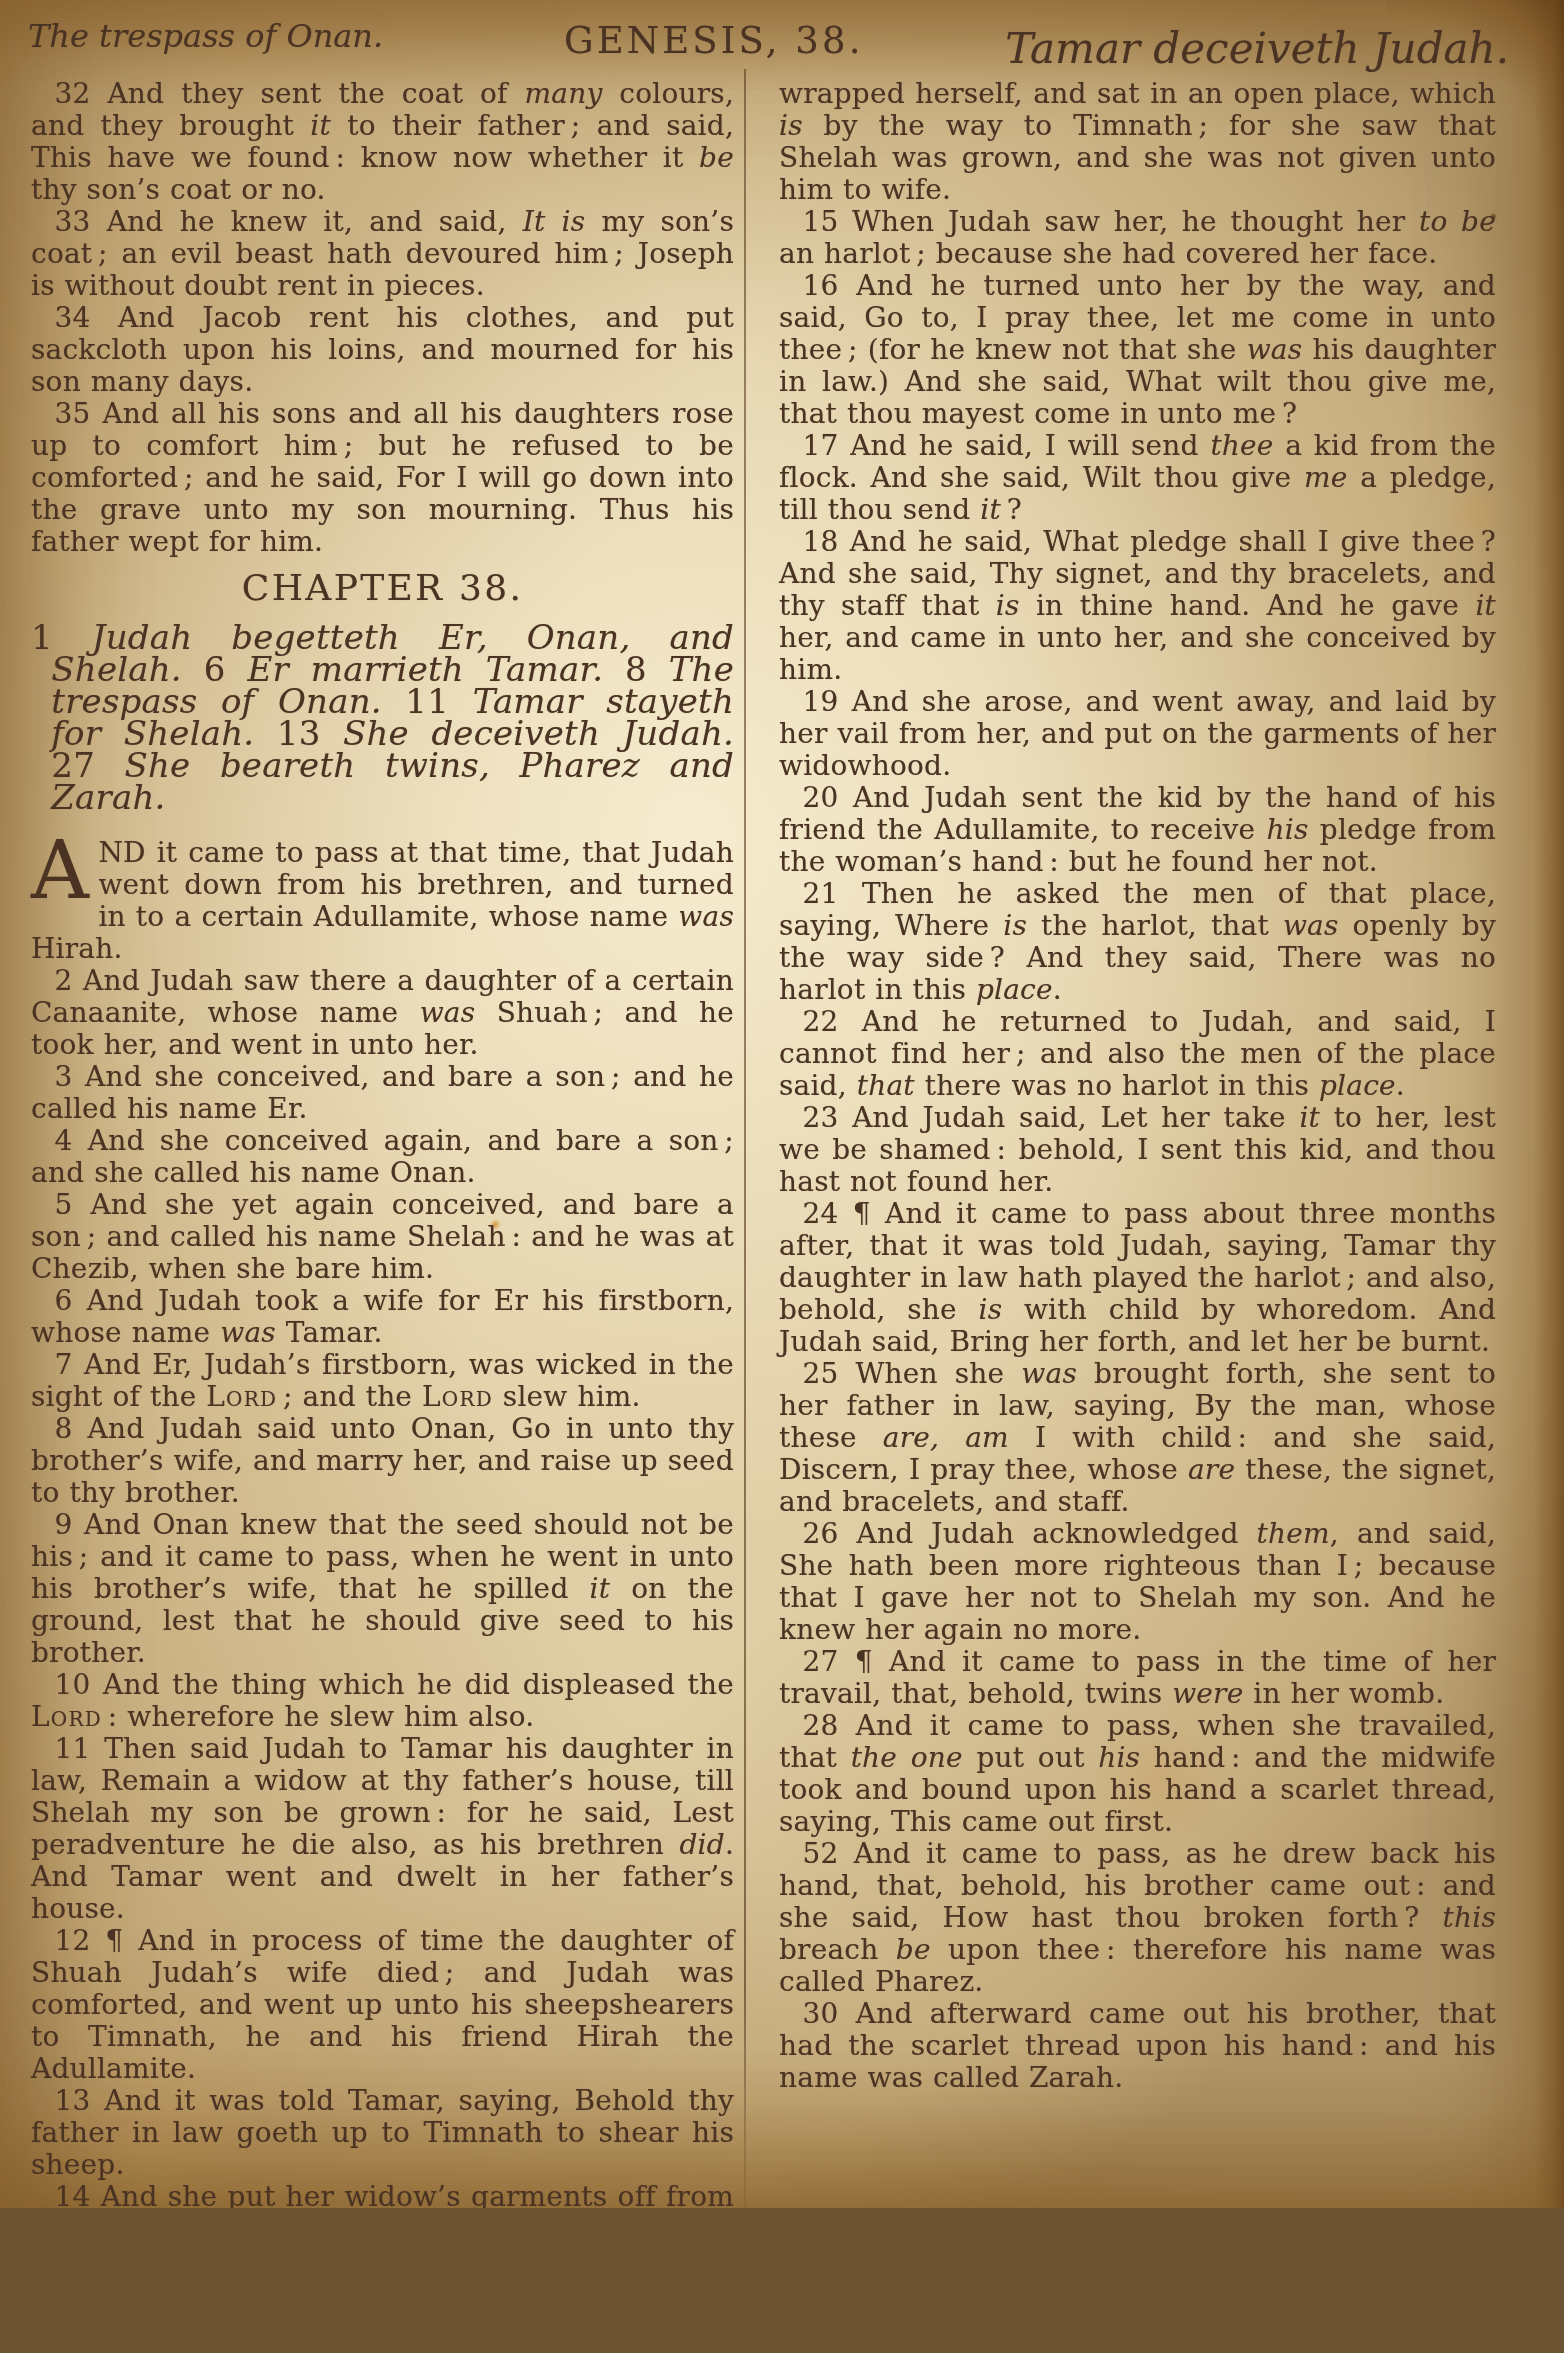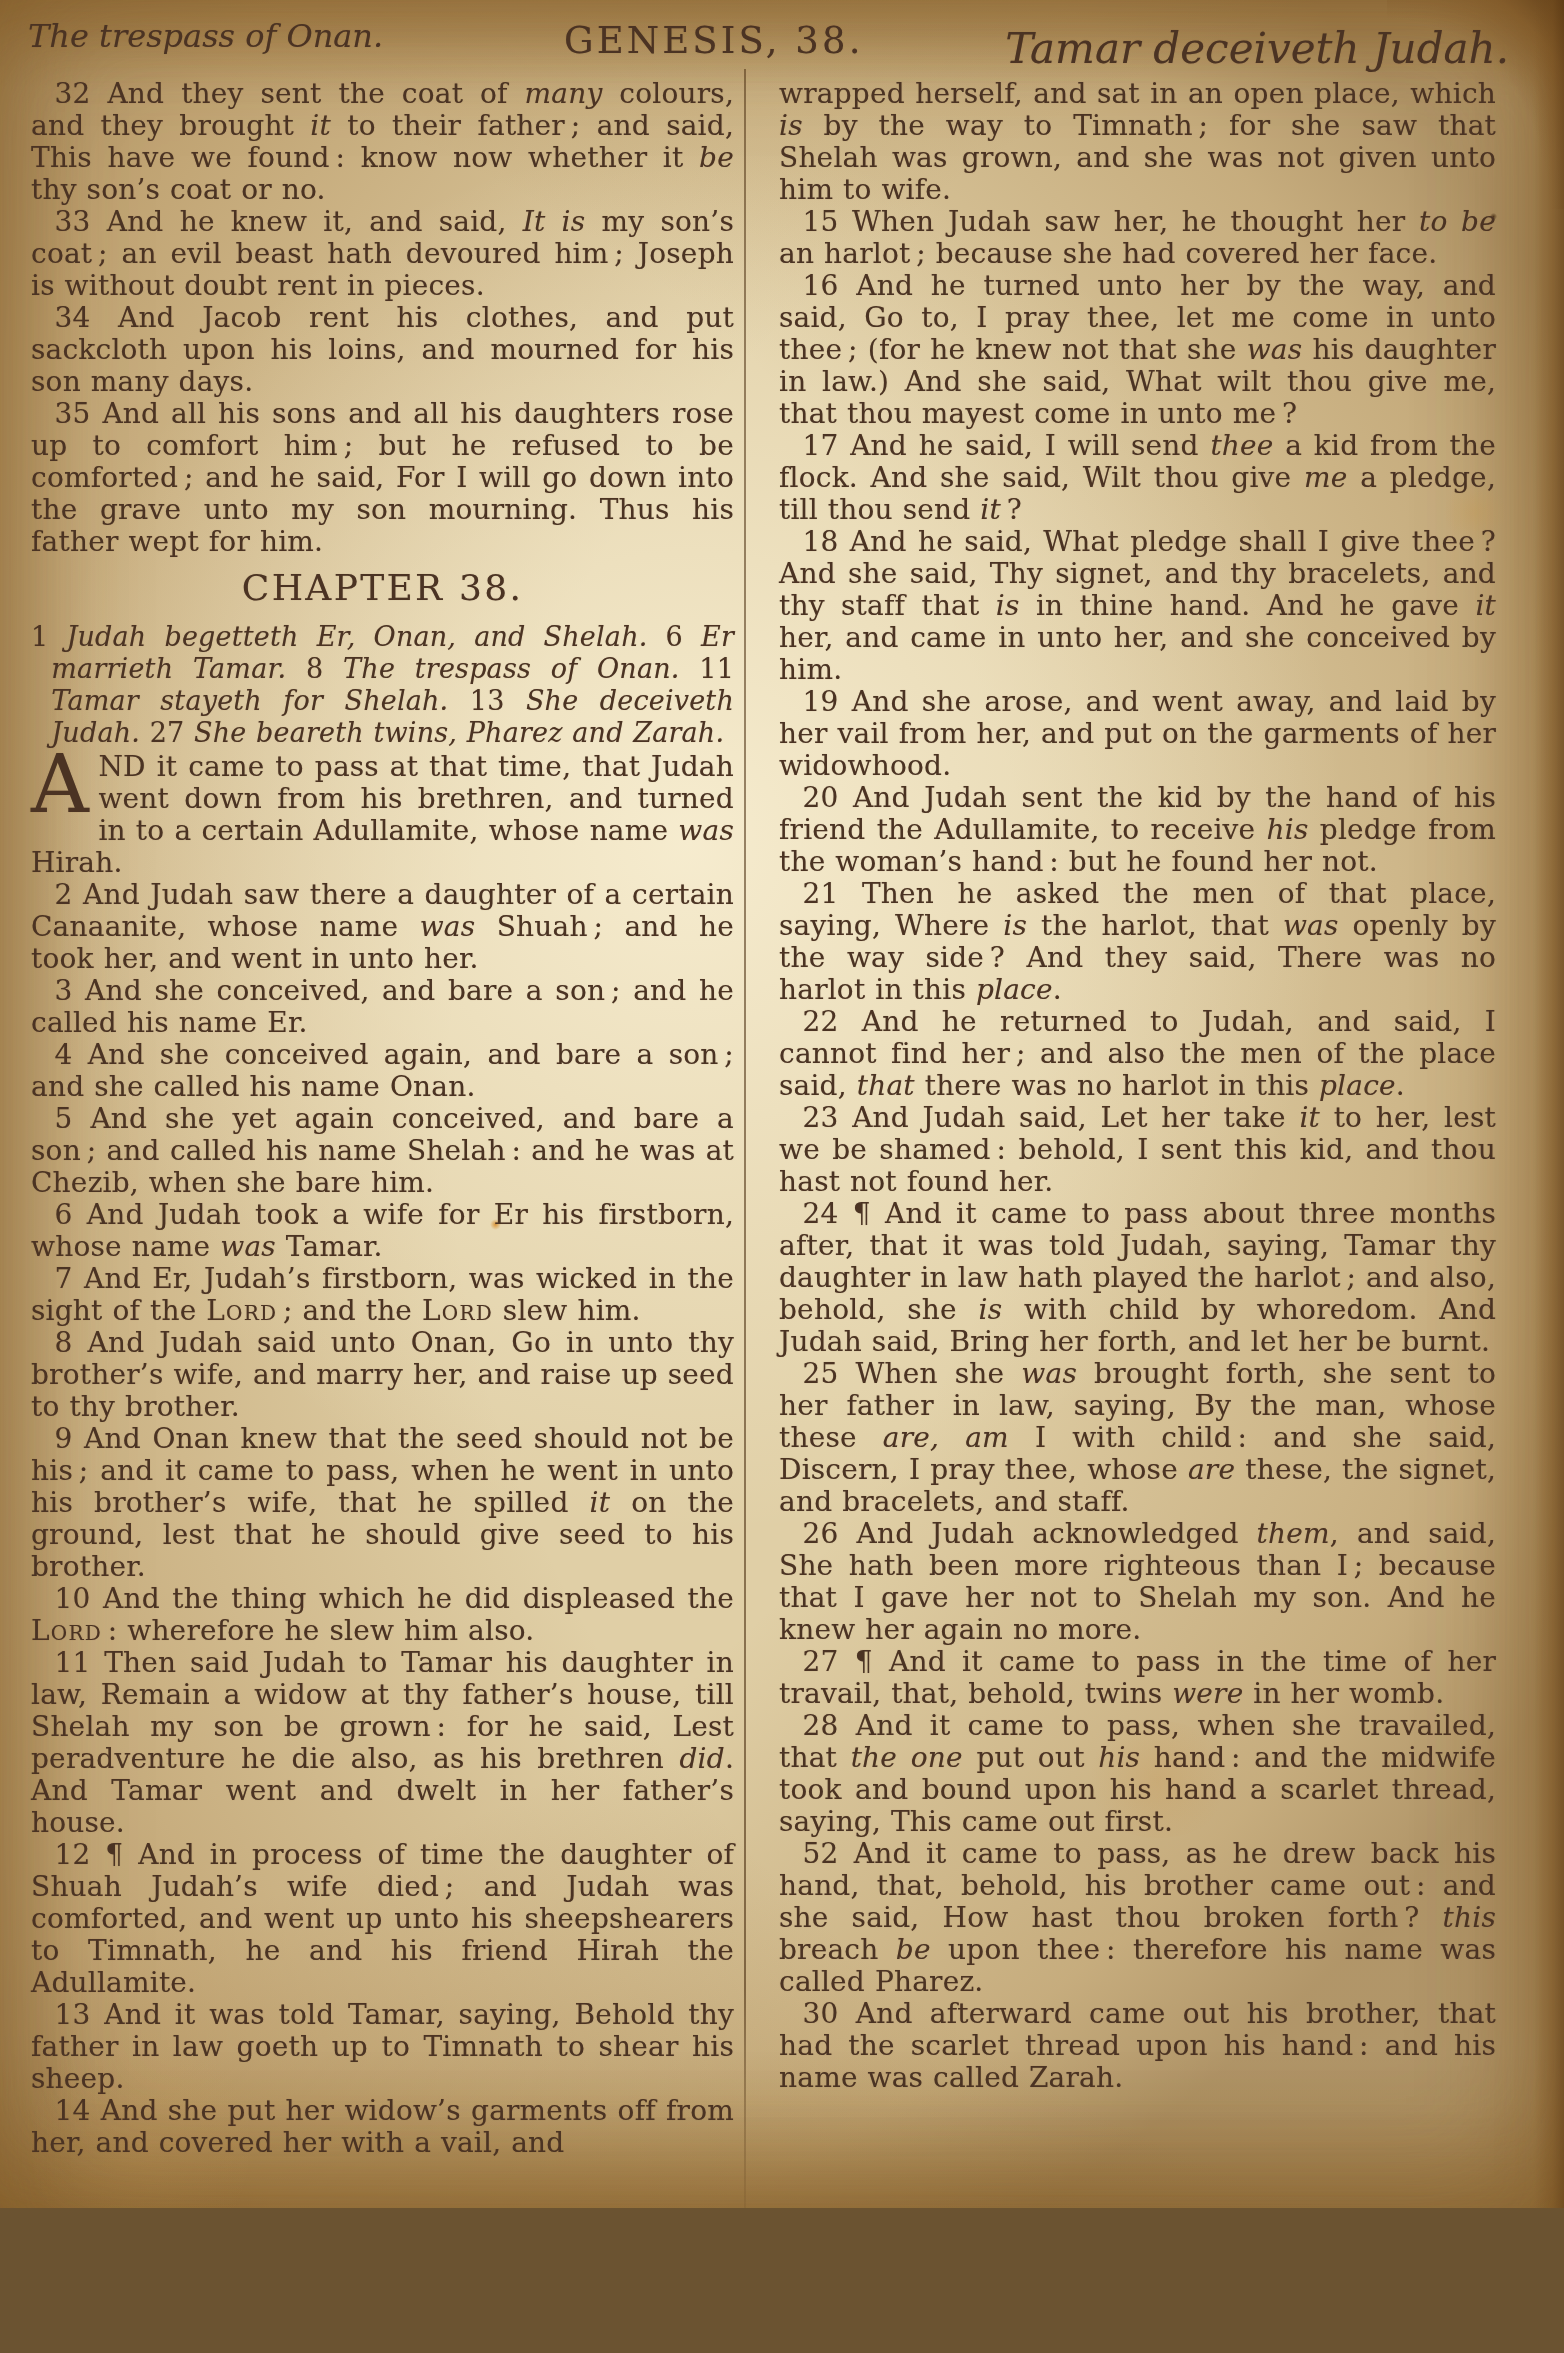--- a/index.html
+++ b/index.html
@@ -46,21 +46,21 @@
   }
 
   p.verse{margin:0;text-indent:23.5px;}
   p.cont{text-indent:0;}
   p.dc{text-indent:0;}
   h2.chapter{
     margin:14px 0 17px 0;font-weight:normal;
     font-size:36px;letter-spacing:2.3px;text-align:center;text-indent:0;
   }
   p.summary{
-    margin:0 0 2px 0;font-size:27px;line-height:32px;
+    margin:0 0 24px 0;font-size:34px;line-height:32px;
     padding-left:20.3px;text-indent:-20.3px;
   }
   .sc{font-variant:small-caps;letter-spacing:1.2px;}
   .dropcap{
     float:left;font-size:80px;line-height:64px;
     margin:2.3px 9.4px 0 0;
   }
   .pageno{position:absolute;left:507px;top:2296px;font-size:42px;letter-spacing:1.6px;}
 
   

